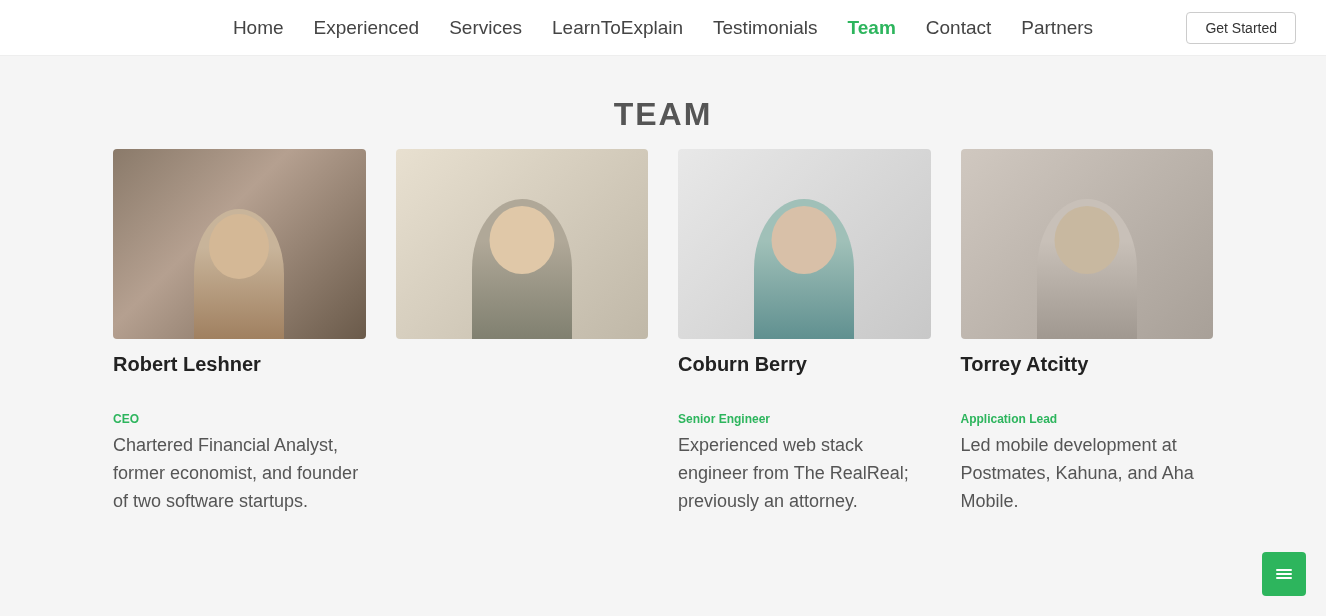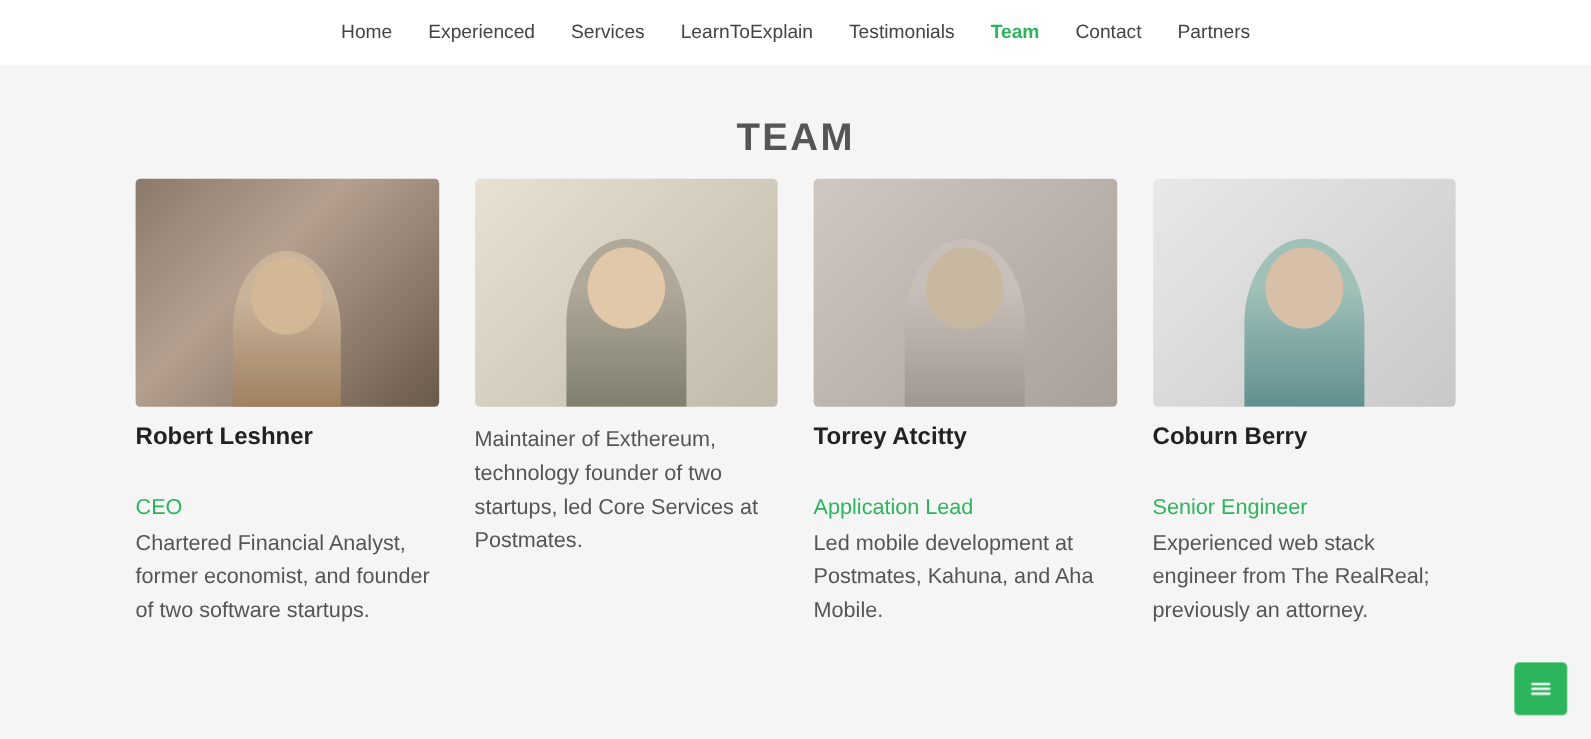--- a/index.html
+++ b/index.html
@@ -21,21 +21,21 @@
       position: relative;
     }
     .nav-links {
       display: flex;
       align-items: center;
       gap: 30px;
     }
     .nav-link {
       text-decoration: none;
       color: #444;
-      font-size: 16px;
+      font-size: 19px;
       font-weight: 400;
       cursor: pointer;
     }
     .nav-link.active {
       color: #2db55d;
       font-weight: 600;
     }
     .nav-cta {
       position: absolute;
       right: 30px;
@@ -194,24 +194,24 @@
     }
 
     .member-name {
       font-size: 20px;
       font-weight: 600;
       color: #222;
       margin-bottom: 17px;
     }
 
     .member-role {
-      font-size: 18px;
+      font-size: 12px;
       color: #2db55d;
       margin-bottom: 6px;
-      font-weight: 400;
+      font-weight: 700;
       margin-top: 36px;
     }
 
     .member-bio {
       font-size: 18px;
       color: #555;
       line-height: 1.55;
     }
 
     
@@ -239,51 +239,51 @@
   <div class="nav-links">
     <a class="nav-link">Home</a>
     <a class="nav-link">Experienced</a>
     <a class="nav-link">Services</a>
     <a class="nav-link">LearnToExplain</a>
     <a class="nav-link">Testimonials</a>
     <a class="nav-link active">Team</a>
     <a class="nav-link">Contact</a>
     <a class="nav-link">Partners</a>
   </div>
+  <button class="nav-cta">Get Started</button>
 </nav>
 
 <div class="main">
   <h1 class="section-title">TEAM</h1>
 
   <div class="team-grid">
 
     <div class="team-card">
       <div class="team-photo avatar-robert"></div>
       <div class="member-name">Robert Leshner</div>
       <div class="member-role">CEO</div>
       <div class="member-bio">Chartered Financial Analyst, former economist, and founder of two software startups.</div>
     </div>
 
     <div class="team-card">
       <div class="team-photo avatar-geoffrey"></div>
-      <div class="member-bio">Maintainer of Exthereum, technology founder of two startups, led Core Services at Postmates.</div>
+    </div>
+
+    <div class="team-card">
+      <div class="team-photo avatar-coburn"></div>
+      <div class="member-name">Coburn Berry</div>
+      <div class="member-role">Senior Engineer</div>
+      <div class="member-bio">Experienced web stack engineer from The RealReal; previously an attorney.</div>
     </div>
 
     <div class="team-card">
       <div class="team-photo avatar-torrey"></div>
       <div class="member-name">Torrey Atcitty</div>
       <div class="member-role">Application Lead</div>
       <div class="member-bio">Led mobile development at Postmates, Kahuna, and Aha Mobile.</div>
-    </div>
-
-    <div class="team-card">
-      <div class="team-photo avatar-coburn"></div>
-      <div class="member-name">Coburn Berry</div>
-      <div class="member-role">Senior Engineer</div>
-      <div class="member-bio">Experienced web stack engineer from The RealReal; previously an attorney.</div>
     </div>
 
   </div>
 </div>
 
 <div class="fab">
   <svg width="20" height="20" viewBox="0 0 20 20">
     <rect x="2" y="5" width="16" height="2" rx="1"></rect>
     <rect x="2" y="9" width="16" height="2" rx="1"></rect>
     <rect x="2" y="13" width="16" height="2" rx="1"></rect>

